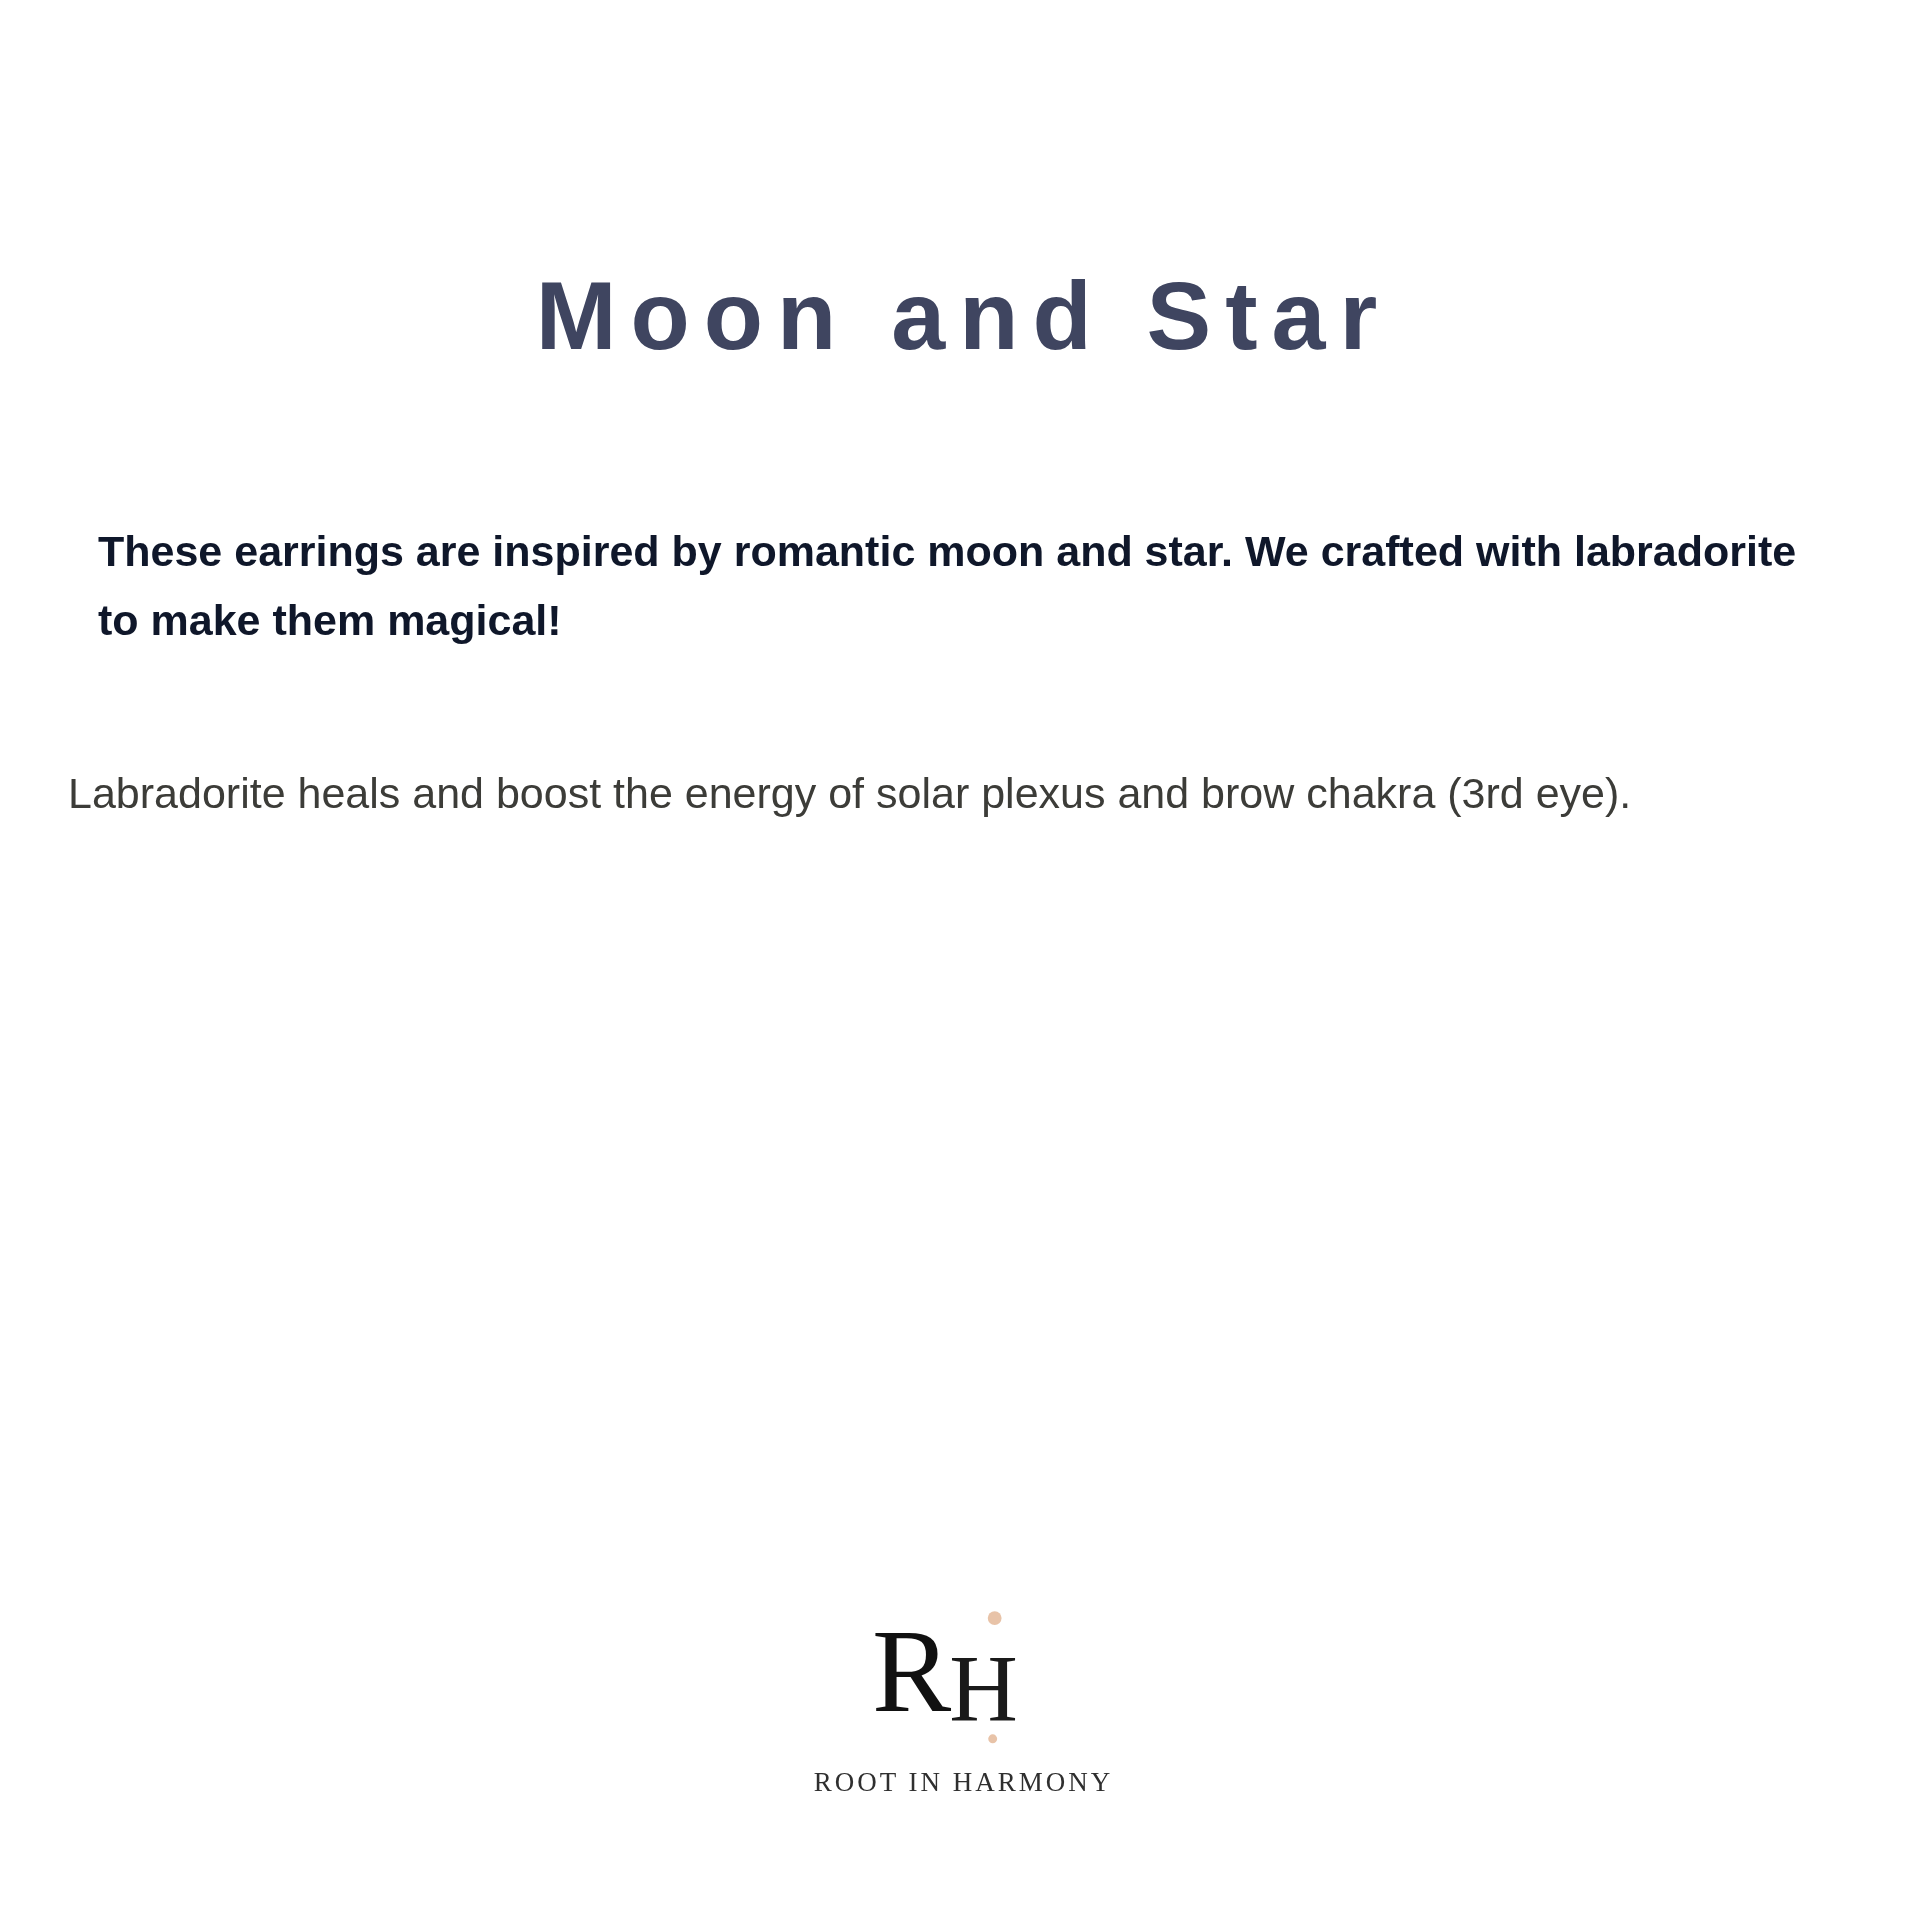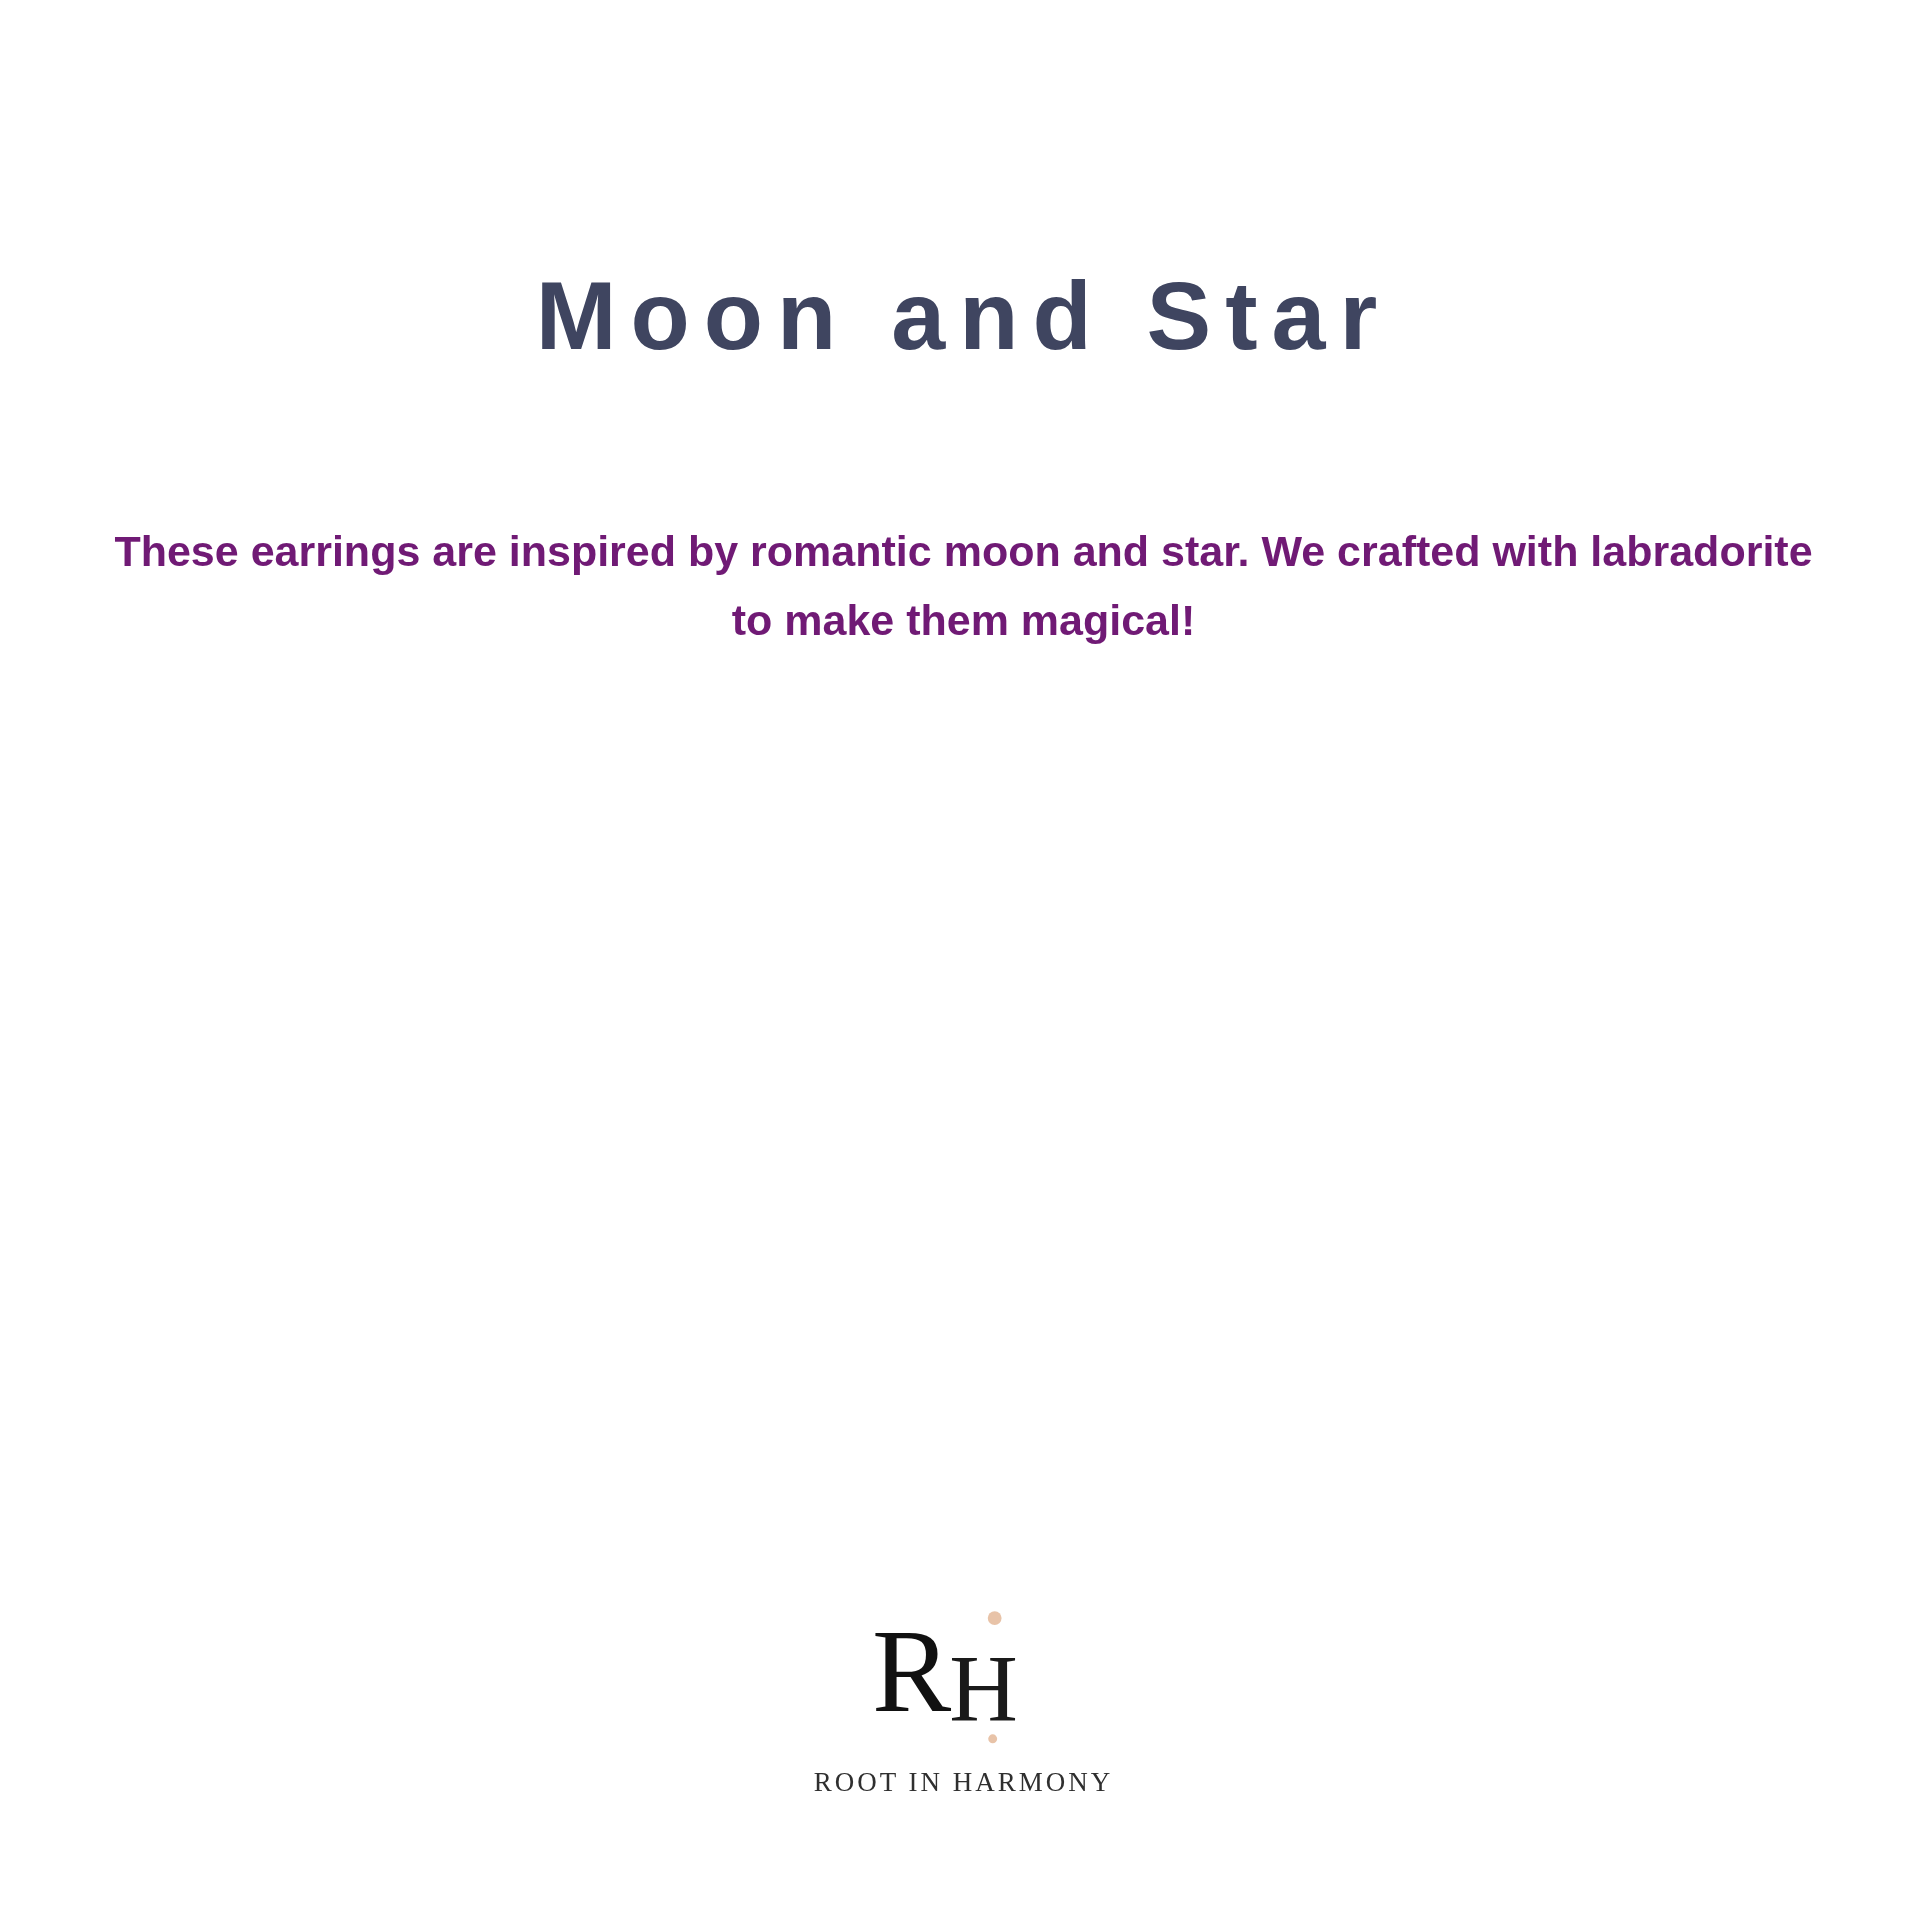--- a/index.html
+++ b/index.html
@@ -29,24 +29,24 @@
     text-align: center;
     font-size: 97px;
     font-weight: bold;
     letter-spacing: 14px;
     color: #3f4560;
     line-height: 1.05;
     white-space: nowrap;
   }
   .subtitle {
     margin-top: 85px;
-    text-align: center;
+    text-align: left;
     font-size: 43px;
     font-weight: bold;
-    color: #701a75;
+    color: #0f172a;
     line-height: 1.62;
     padding: 0 30px;
   }
   .body-block {
     margin-top: 103px;
     font-size: 43px;
     line-height: 1.62;
     color: #3c3c38;
     text-align: left;
   }
@@ -90,20 +90,23 @@
 </head>
 <body>
 
 <div class="page">
 
   <h1 class="title">Moon and Star</h1>
 
   <div class="subtitle">These earrings are inspired by romantic moon and star. We crafted with labradorite to make them magical!</div>
 
   <div class="body-block">
+    <p>
+      <span>Labradorite heals and boost the energy of solar plexus and brow chakra (3rd eye).</span>
+    </p>
   </div>
 
   <div class="spacer"></div>
 
   <div class="logo-wrap">
     <div class="logo-mark">
       <svg width="188" height="149" viewBox="0 0 190 150" xmlns="http://www.w3.org/2000/svg">
 
         <text x="2" y="112" font-family="Liberation Serif, serif" font-size="120" fill="#111111">R</text>
 

